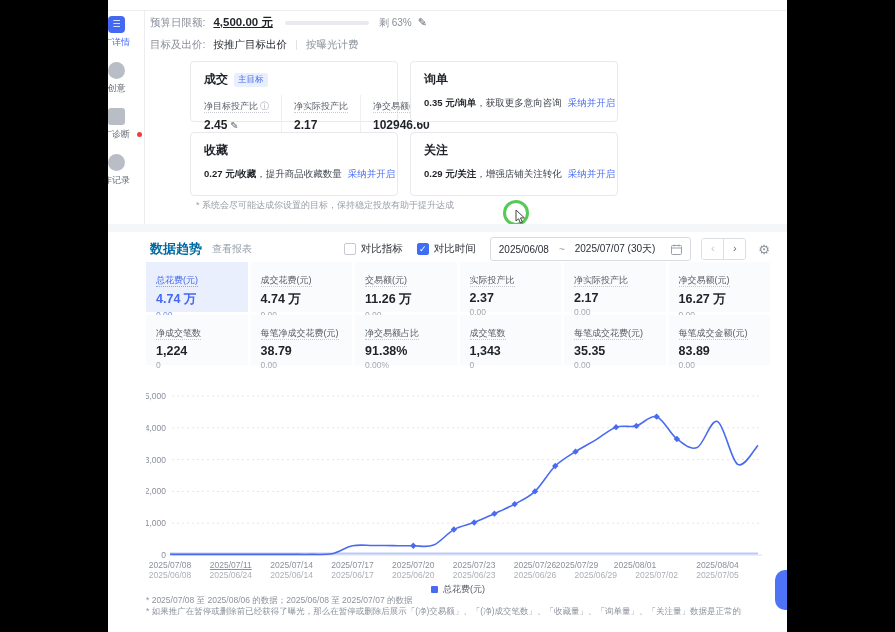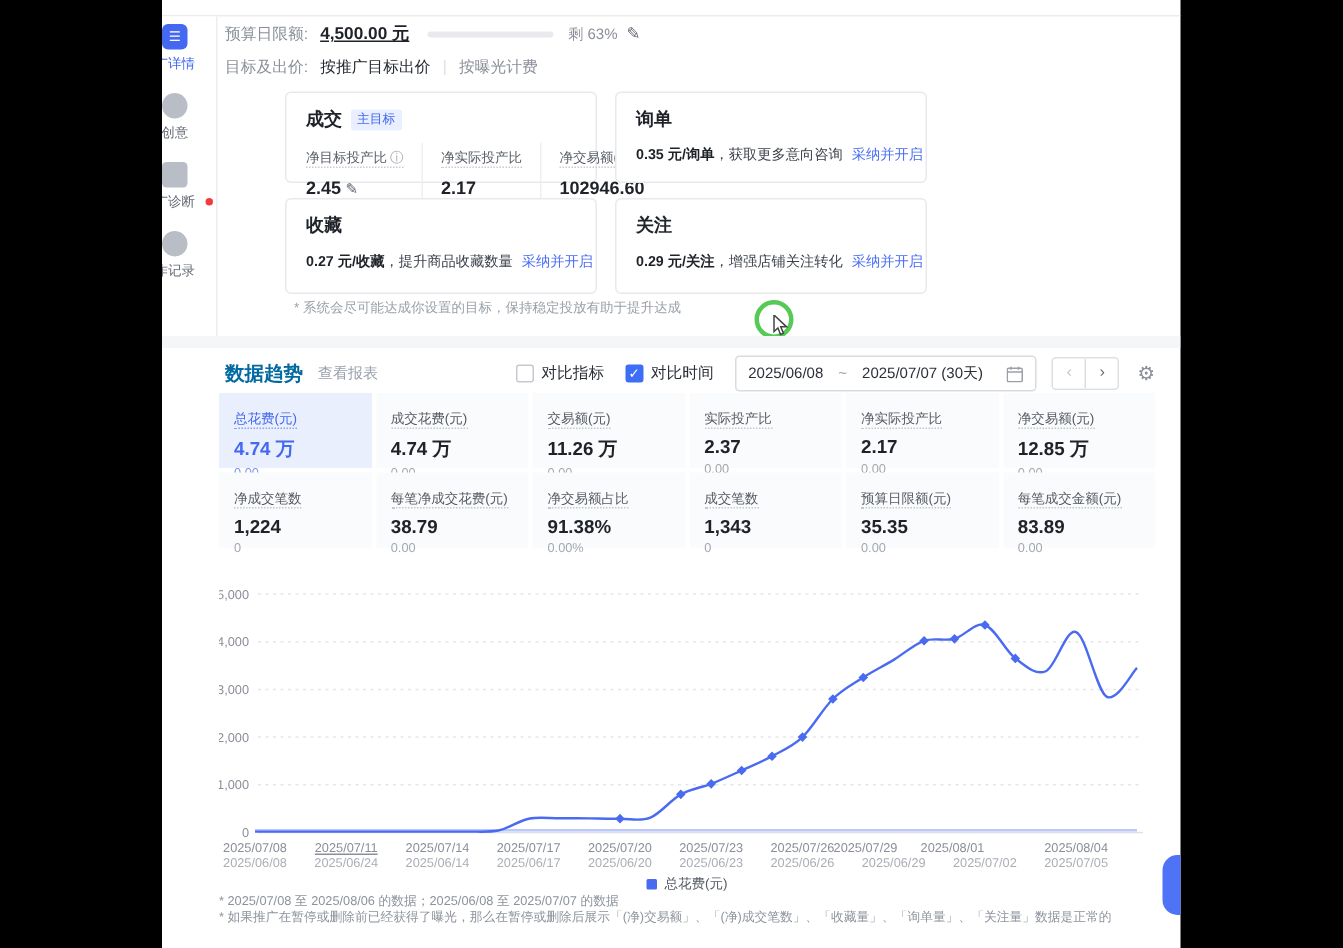--- a/index.html
+++ b/index.html
@@ -205,26 +205,26 @@
       <span class="gear">⚙</span>
     </div>
   </div>
 
   <div class="metric-grid" id="metric-grid">
       <div class="mcell selected"><span class="m-label">总花费(元)</span><div class="m-value">4.74 万</div><div class="m-sub">0.00</div></div>
       <div class="mcell"><span class="m-label">成交花费(元)</span><div class="m-value">4.74 万</div><div class="m-sub">0.00</div></div>
       <div class="mcell"><span class="m-label">交易额(元)</span><div class="m-value">11.26 万</div><div class="m-sub">0.00</div></div>
       <div class="mcell"><span class="m-label">实际投产比</span><div class="m-value">2.37</div><div class="m-sub">0.00</div></div>
       <div class="mcell"><span class="m-label">净实际投产比</span><div class="m-value">2.17</div><div class="m-sub">0.00</div></div>
-      <div class="mcell"><span class="m-label">净交易额(元)</span><div class="m-value">12.85 万</div><div class="m-sub">0.00</div></div>
+      <div class="mcell"><span class="m-label">净交易额(元)</span><div class="m-value">16.27 万</div><div class="m-sub">0.00</div></div>
       <div class="mcell"><span class="m-label">净成交笔数</span><div class="m-value">1,224</div><div class="m-sub">0</div></div>
       <div class="mcell"><span class="m-label">每笔净成交花费(元)</span><div class="m-value">38.79</div><div class="m-sub">0.00</div></div>
       <div class="mcell"><span class="m-label">净交易额占比</span><div class="m-value">91.38%</div><div class="m-sub">0.00%</div></div>
       <div class="mcell"><span class="m-label">成交笔数</span><div class="m-value">1,343</div><div class="m-sub">0</div></div>
-      <div class="mcell"><span class="m-label">预算日限额(元)</span><div class="m-value">35.35</div><div class="m-sub">0.00</div></div>
+      <div class="mcell"><span class="m-label">每笔成交花费(元)</span><div class="m-value">35.35</div><div class="m-sub">0.00</div></div>
       <div class="mcell"><span class="m-label">每笔成交金额(元)</span><div class="m-value">83.89</div><div class="m-sub">0.00</div></div>
     </div>
 
   <div class="chart-wrap">
     <svg id="trend-svg" width="624" height="174">
         <text x="20" y="172" text-anchor="end" font-size="8.5" fill="#8a8f99">0</text>
         <line x1="26" y1="137.2" x2="616" y2="137.2" stroke="#e4e6e9" stroke-width="1" stroke-dasharray="2,3"></line>
         <text x="20" y="140.2" text-anchor="end" font-size="8.5" fill="#8a8f99">1,000</text>
         <line x1="26" y1="105.4" x2="616" y2="105.4" stroke="#e4e6e9" stroke-width="1" stroke-dasharray="2,3"></line>
         <text x="20" y="108.4" text-anchor="end" font-size="8.5" fill="#8a8f99">2,000</text>

